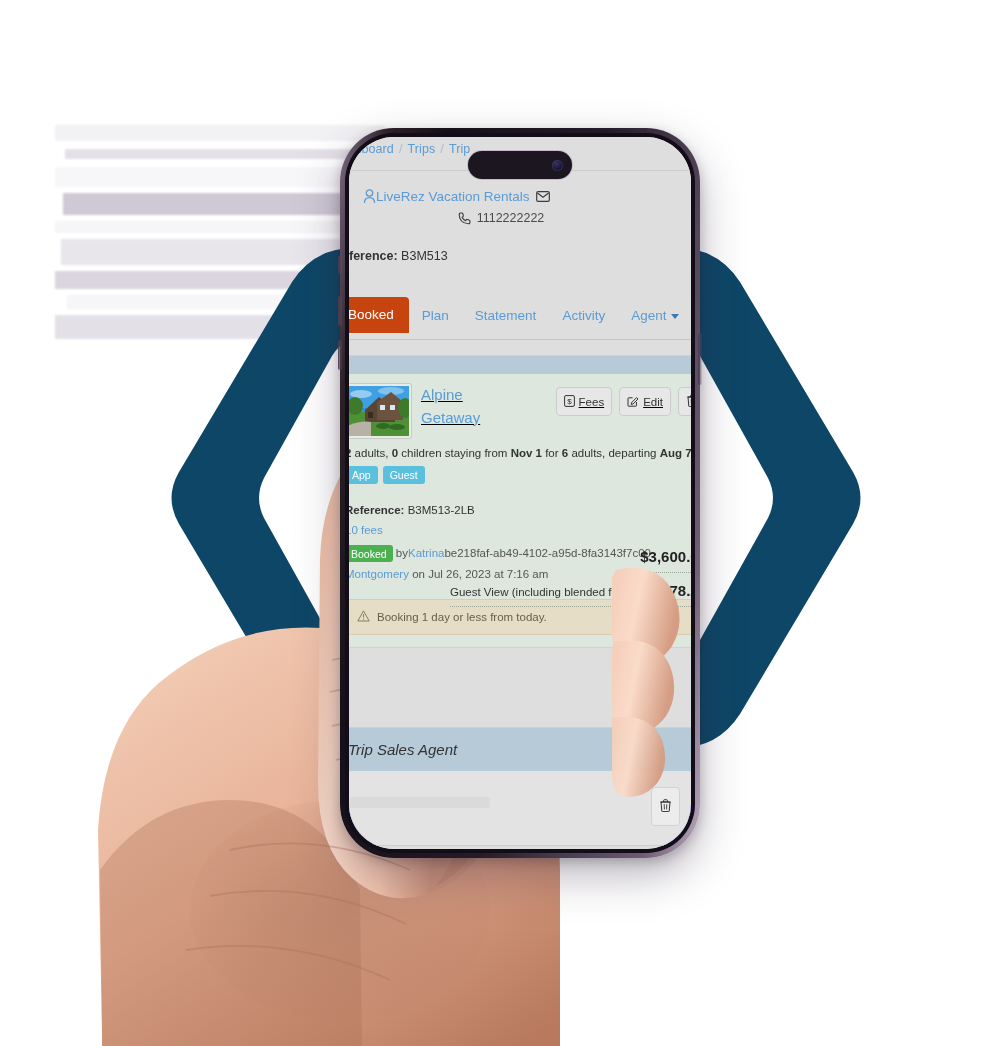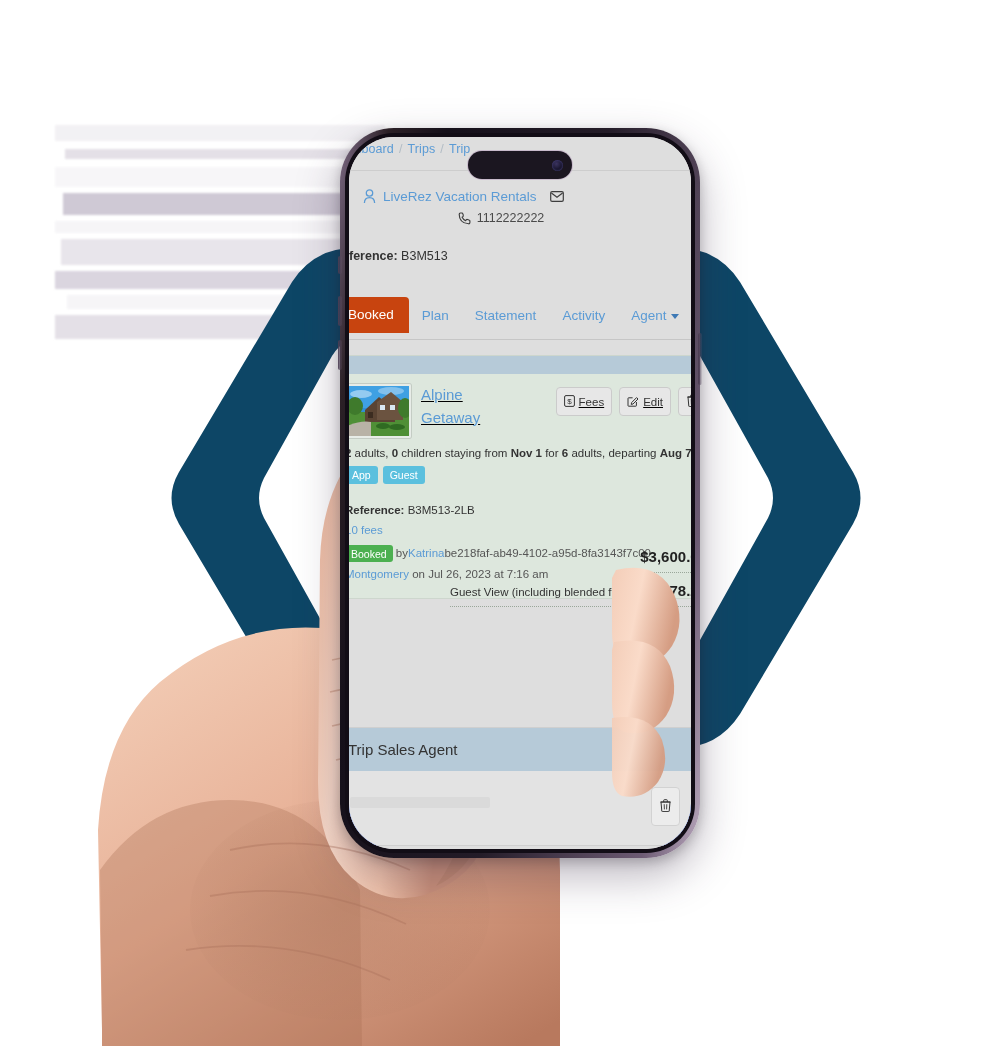--- a/index.html
+++ b/index.html
@@ -69,21 +69,21 @@
     letter-spacing:.1px;
   }
   .breadcrumb a{color:#5b9bd5;text-decoration:none;}
   .breadcrumb .sep{color:#b2bcc5;margin:0 5px;}
   .breadcrumb .cur{color:#5b9bd5;}
   .bc-rule{position:absolute;left:0;right:0;top:33px;height:1px;background:#cdcdcd;}
 
   .contact{
     position:absolute;left:0;right:0;top:52px;padding:0 14px;box-sizing:border-box;
   }
-  .contact-row{display:flex;align-items:center;gap:7px;font-size:13.5px;color:#5b9bd5;}
+  .contact-row{display:flex;align-items:center;font-size:13.5px;color:#5b9bd5;}
   .ico{display:inline-block;line-height:0;}
   .contact-name{color:#5b9bd5;}
   .mail-ico{color:#3d3d3d;margin-left:6px;}
   .phone-row{display:flex;align-items:center;justify-content:center;gap:6px;
     font-size:12.5px;color:#4a4a4a;margin-top:7px;padding-right:38px;}
 
   .ref-line{position:absolute;left:-16px;top:112px;font-size:12.5px;color:#333;white-space:nowrap;}
   .ref-line b{font-weight:bold;}
 
   
@@ -143,20 +143,21 @@
   .warn{
     margin-top:13px;background:#e5ddc6;border:1px solid #d7cdb0;border-radius:5px;
     padding:10px 11px;font-size:11.5px;color:#6a6048;display:flex;align-items:center;gap:7px;
   }
 
   
   .panel{
     position:absolute;left:-16px;right:-28px;top:590px;
     border:1px solid #cfcfcf;border-radius:4px;background:#1d4ed8;box-sizing:border-box;
     overflow:hidden;
+    font-style:italic;
   }
   .panel-head{background:#b6cad8;padding:13px 14px;font-size:15px;color:#333;}
   .panel-body{height:74px;position:relative;background:#e3e3e3;}
   .panel-ghost{position:absolute;left:16px;top:26px;width:140px;height:11px;
     background:#dadada;border-radius:2px;}
   .trash-btn{
     position:absolute;right:38px;top:16px;width:27px;height:37px;
     background:#ececec;border:1px solid #d2d2d2;border-radius:4px;
     display:flex;align-items:center;justify-content:center;
   }
@@ -423,20 +424,30 @@
                 <span class="price-col">
                   <span class="price-main">$3,600.00</span>
                   <br>
                   <span class="gv-row">
                     <span class="gv-label">Guest View (including blended fees):</span>
                     <span class="gv-price">$3,778.20</span>
                   </span>
                 </span>
               </div>
 
+              <div class="warn">
+                <span>
+                  <svg width="13" height="12" viewBox="0 0 13 12">
+                    <path d="M6.5,0.9 L12.2,11 L0.8,11 Z" fill="none" stroke="#8a7d5c" stroke-width="1"></path>
+                    <path d="M6.5,4.2 L6.5,7.6" stroke="#8a7d5c" stroke-width="1"></path>
+                    <circle cx="6.5" cy="9.2" r="0.6" fill="#8a7d5c"></circle>
+                  </svg>
+                </span>
+                <span>Booking 1 day or less from today.</span>
+              </div>
 
             </div>
           </div>
 
           <div class="panel">
             <div class="panel-head">Trip Sales Agent</div>
             <div class="panel-body">
               <div class="panel-ghost"></div>
               <div class="trash-btn">
                 <span>

